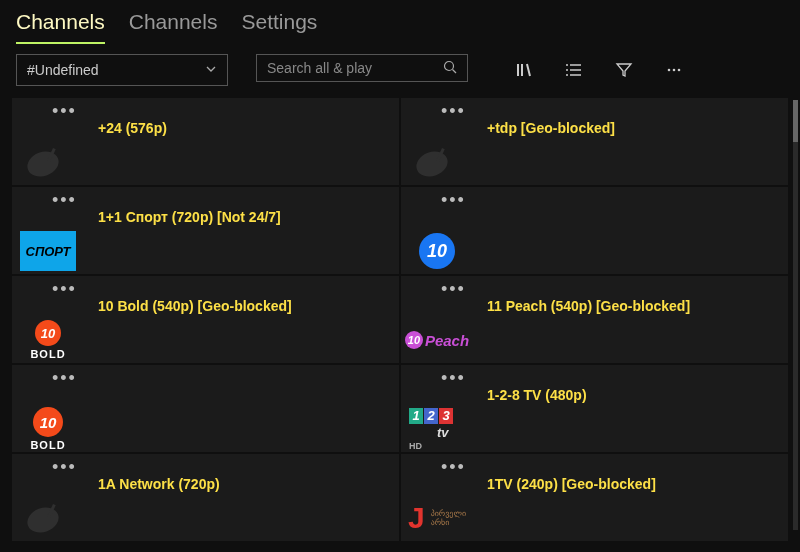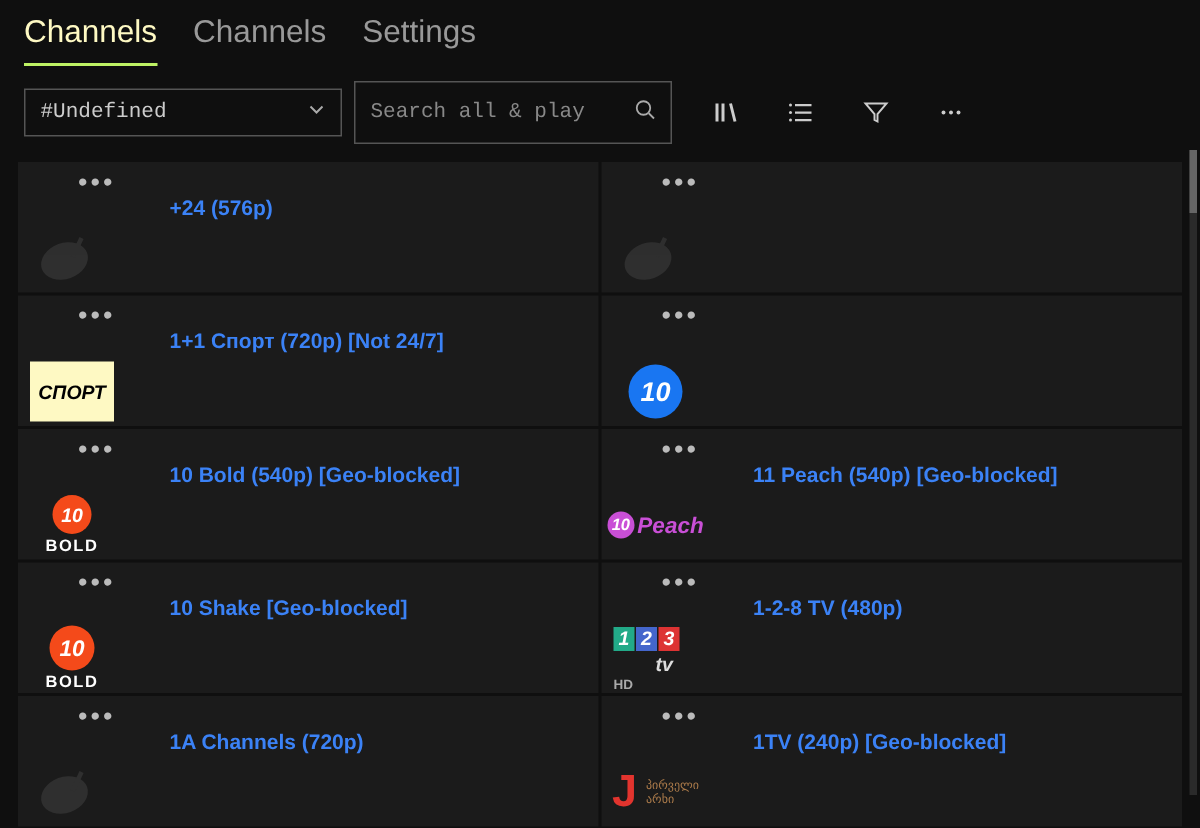--- a/index.html
+++ b/index.html
@@ -22,38 +22,36 @@
     color: #999;
     padding-bottom: 8px;
     cursor: pointer;
   }
   .tab.active {
     color: #fef9c3;
     border-bottom: 2px solid #bef264;
   }
   .toolbar {
     display: flex;
-    align-items: center;
     padding: 10px 16px 12px 16px;
-    gap: 8px;
-    font-family: Liberation Mono, monospace;
+    gap: 28px;
   }
   .dropdown {
     width: 212px; height: 32px;
     border: 1px solid #555;
     display: flex; align-items: center;
     justify-content: space-between;
     padding: 0 10px;
     color: #ccc;
     font-size: 14px;
     cursor: pointer;
   }
   .chevron { font-size: 12px; color: #aaa; }
   .searchbox {
-    width: 212px; height: 42px;
+    width: 212px; height: 28px;
     border: 1px solid #555;
     display: flex; align-items: center;
     justify-content: space-between;
     padding: 0 10px;
     color: #888;
     font-size: 14px;
   }
   .searchbox input {
     background: transparent; border: none;
     color: #ddd; font-size: 14px;
@@ -93,35 +91,35 @@
   .dots {
     position: absolute;
     top: 8px; left: 40px;
     color: #bbb; font-size: 18px;
     letter-spacing: 2px;
     cursor: pointer;
     line-height: 10px;
   }
   .title {
     position: absolute;
-    top: 22px; left: 101px;
+    top: 22px; left: 86px;
     font-size: 14px; font-weight: 600;
-    color: #3b82f6;
+    color: #fde047;
     white-space: nowrap;
     text-align: right;
   }
   .logo {
     position: absolute;
     left: 8px; top: 42px;
     width: 56px; height: 44px;
     display:flex; align-items:center; justify-content:center;
   }
   .dish svg { opacity: 0.18; }
   .sport {
-    background: #fef9c3;
+    background: #0ea5e9;
     width:78px; height:40px;
     display:flex; align-items:center; justify-content:center;
     font-family: Arial; font-weight: 900; font-style: italic;
     color:#000; font-size: 13px;
   }
   .circ10 {
     width:36px; height:36px; border-radius:50%;
     display:flex; align-items:center; justify-content:center;
     font-weight:900; font-style:italic; color:#fff; font-size:18px;
   }
@@ -218,20 +216,21 @@
           <svg width="54" height="44" viewBox="0 0 54 44">
             <g fill="#888">
               <ellipse cx="22" cy="24" rx="16" ry="12" transform="rotate(-20 22 24)"></ellipse>
               <rect x="32" y="8" width="3" height="14" transform="rotate(25 32 8)"></rect>
             </g>
           </svg>
         </div>
       </div>
       <div class="card">
         <div class="dots">•••</div>
+        <div class="title">+tdp [Geo-blocked]</div>
         <div class="logo dish">
           <svg width="54" height="44" viewBox="0 0 54 44">
             <g fill="#888">
               <ellipse cx="22" cy="24" rx="16" ry="12" transform="rotate(-20 22 24)"></ellipse>
               <rect x="32" y="8" width="3" height="14" transform="rotate(25 32 8)"></rect>
             </g>
           </svg>
         </div>
       </div>
       <div class="card">
@@ -257,42 +256,41 @@
       </div>
       <div class="card">
         <div class="dots">•••</div>
         <div class="title">11 Peach (540p) [Geo-blocked]</div>
         <div class="logo">
           <div class="peach"><span class="c">10</span>Peach</div>
         </div>
       </div>
       <div class="card">
         <div class="dots">•••</div>
-        <div class="title">10 Shake [Geo-blocked]</div>
         <div class="logo bold-stack">
           <div class="circ10 red" style="width:30px;height:30px;font-size:15px;">10</div>
           <div class="bold-txt">BOLD</div>
         </div>
       </div>
       <div class="card">
         <div class="dots">•••</div>
         <div class="title">1-2-8 TV (480p)</div>
         <div class="logo">
           <div class="tv123">
             <span class="b" style="background:#2a8">1</span>
             <span class="b" style="background:#46c">2</span>
             <span class="b" style="background:#d33">3</span>
             <span style="color:#ddd;margin-left:28px;">tv</span>
             <span class="hd">HD</span>
           </div>
         </div>
       </div>
       <div class="card">
         <div class="dots">•••</div>
-        <div class="title">1A Channels (720p)</div>
+        <div class="title">1A Network (720p)</div>
         <div class="logo dish">
           <svg width="54" height="44" viewBox="0 0 54 44">
             <g fill="#888">
               <ellipse cx="22" cy="24" rx="16" ry="12" transform="rotate(-20 22 24)"></ellipse>
               <rect x="32" y="8" width="3" height="14" transform="rotate(25 32 8)"></rect>
             </g>
           </svg>
         </div>
       </div>
       <div class="card">

